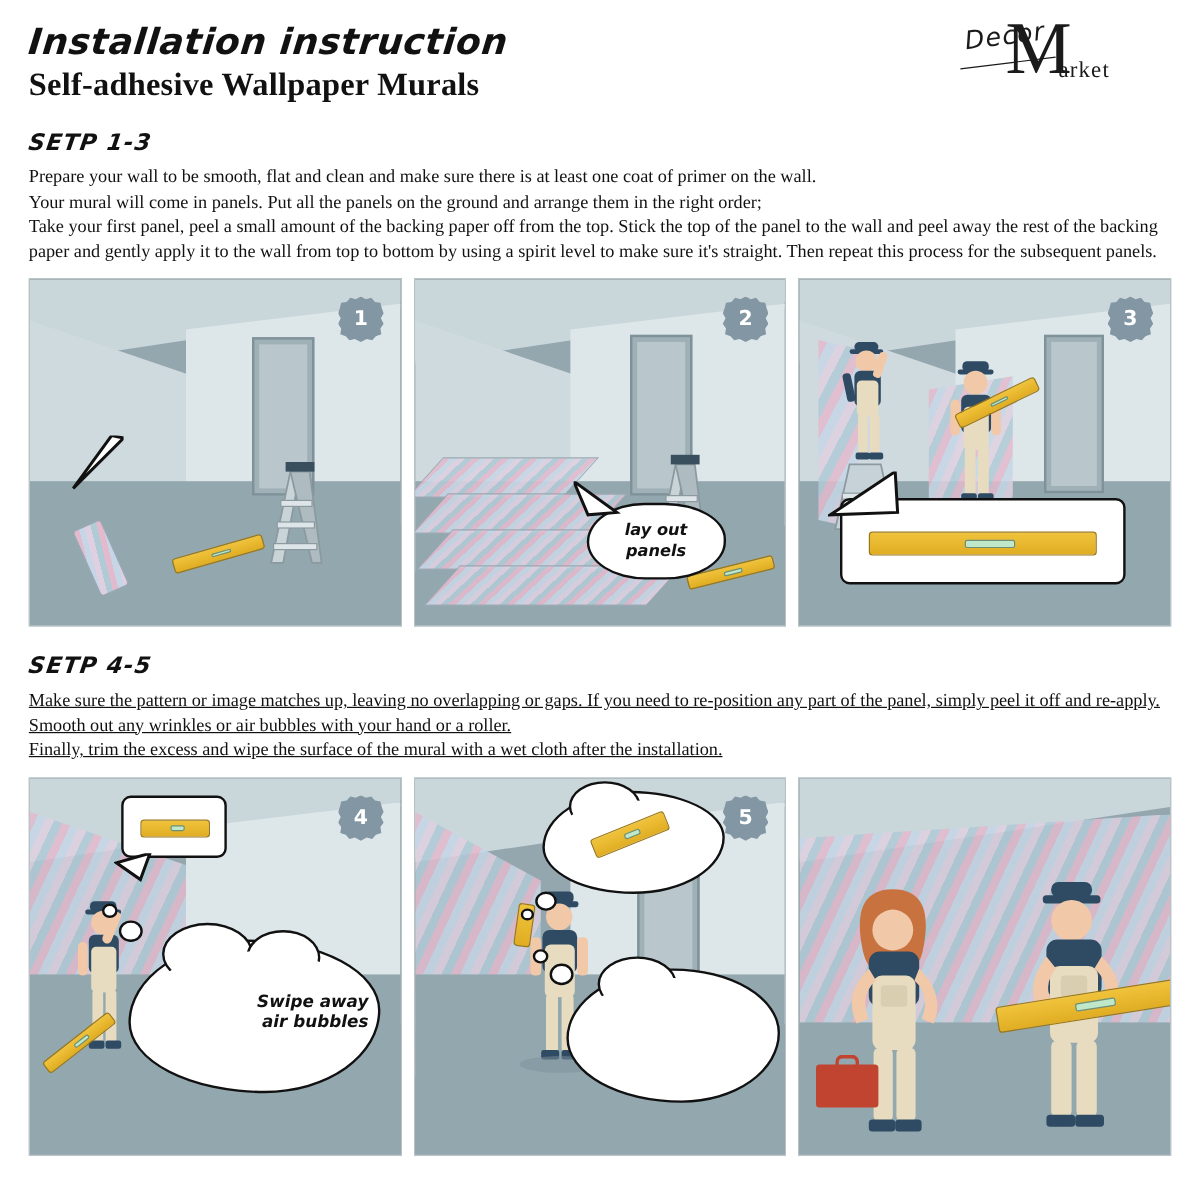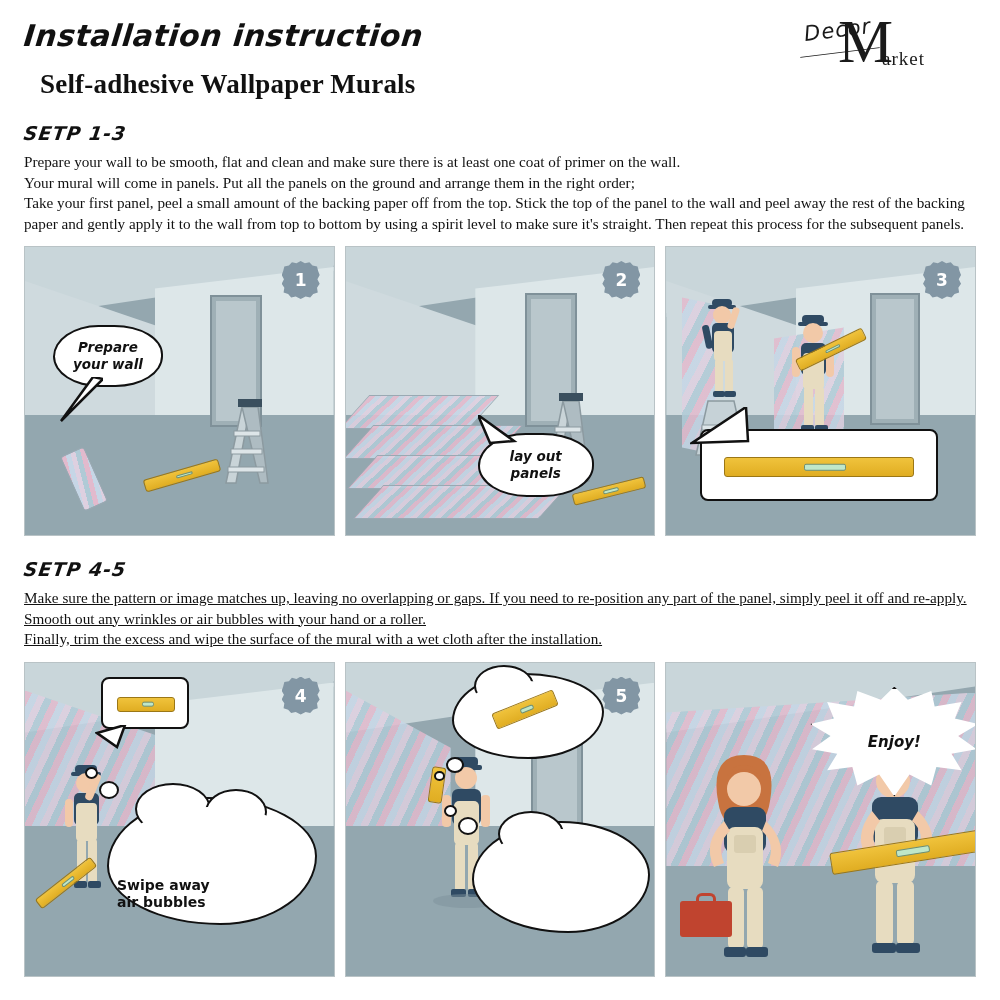--- a/index.html
+++ b/index.html
@@ -28,21 +28,21 @@
     color: #111;
     margin: 0 0 2px 0;
     transform: skewX(-6deg);
     transform-origin: left center;
   }
   .title-sub {
     font-family: "Liberation Serif", serif;
     font-weight: bold;
     font-size: 27px;
     color: #111;
-    margin: 16px;
+    margin: 0;
     letter-spacing: 0.2px;
   }
 
   
   .logo {
     position: absolute;
     right: 0px; top: 8px;
     width: 190px; height: 78px;
   }
   .logo-m {
@@ -200,27 +200,27 @@
   .cloud {
     position: absolute;
     background: #fff;
     border: 2.5px solid #111;
     border-radius: 50%;
     z-index: 6;
   }
   .cloud-text {
     position: absolute;
     font-family: "DejaVu Sans", sans-serif;
+    font-style: italic;
     font-weight: bold;
     font-size: 14px;
     color: #111;
-    text-align: left;
+    text-align: right;
     line-height: 1.25;
     z-index: 8;
-    margin-top: 36px;
   }
   .burst {
     position: absolute;
     background: #fff;
     border: 2.5px solid #111;
     z-index: 6;
     clip-path: polygon(50% 0%, 58% 12%, 72% 4%, 74% 18%, 90% 14%,
                        86% 29%, 100% 34%, 88% 45%, 99% 57%, 84% 61%,
                        90% 76%, 75% 73%, 72% 90%, 59% 80%, 50% 100%,
                        41% 80%, 28% 90%, 25% 73%, 10% 76%, 16% 61%,
@@ -326,22 +326,20 @@
           <rect x="22" y="2" width="24" height="8" fill="#3a4f5e"></rect>
         </svg>
       </div>
 
       <div class="roll" style="left:46px; top:202px; width:26px; height:60px; transform:rotate(-24deg);"></div>
 
       <div class="level" style="left:118px; top:222px; width:78px; height:13px; transform:rotate(-16deg);">
         <div class="vial"></div>
       </div>
 
-      <div class="bubble" style="left:28px; top:78px; width:110px; height:62px; white-space:pre-line;">Prepare
-your wall</div>
       <svg style="position:absolute; left:34px; top:130px; z-index:7;" width="44" height="46">
         <polygon points="34,0 44,2 2,44" fill="#fff" stroke="#111" stroke-width="2.5"></polygon>
       </svg>
     </div>
 
     <div class="panel">
       <div class="room-bg"></div>
       <div class="ceiling2"></div>
       <div class="ceiling"></div>
       <div class="wall-left"></div>
@@ -365,21 +363,21 @@
           <rect x="15" y="56" width="31" height="5" fill="#dde5e8" stroke="#8c9aa0" stroke-width="1"></rect>
           <rect x="12" y="74" width="36" height="5" fill="#dde5e8" stroke="#8c9aa0" stroke-width="1"></rect>
           <rect x="22" y="4" width="24" height="8" fill="#3a4f5e"></rect>
         </svg>
       </div>
 
       <div class="level" style="left:226px; top:238px; width:74px; height:12px; transform:rotate(-14deg);">
         <div class="vial"></div>
       </div>
 
-      <div class="bubble" style="left:132px; top:186px; width:116px; height:64px; white-space:pre-line;">lay out
+      <div class="bubble" style="left:143px; top:186px; width:116px; height:64px; white-space:pre-line;">lay out
 panels</div>
       <svg style="position:absolute; left:132px; top:168px; z-index:7;" width="40" height="30">
         <polygon points="0,0 36,26 12,28" fill="#fff" stroke="#111" stroke-width="2.5"></polygon>
       </svg>
     </div>
 
     <div class="panel">
       <div class="room-bg"></div>
       <div class="ceiling2"></div>
       <div class="ceiling"></div>
@@ -596,20 +594,17 @@
           <rect x="34" y="140" width="17" height="64" rx="5" fill="#e7dcc0"></rect>
           <rect x="55" y="140" width="17" height="64" rx="5" fill="#e7dcc0"></rect>
           <rect x="30" y="202" width="24" height="10" rx="3" fill="#2f4a63"></rect>
           <rect x="54" y="202" width="24" height="10" rx="3" fill="#2f4a63"></rect>
         </svg>
       </div>
       <div class="level" style="left:164px; top:178px; width:156px; height:22px; transform:rotate(-9deg);">
         <div class="vial"></div>
       </div>
 
-      <div class="burst" style="left:144px; top:24px; width:168px; height:110px;">
-        <span>Enjoy!</span>
-      </div>
     </div>
   </div>
 
   <div class="footer-spacer"></div>
 </div>
 
 </body></html>

